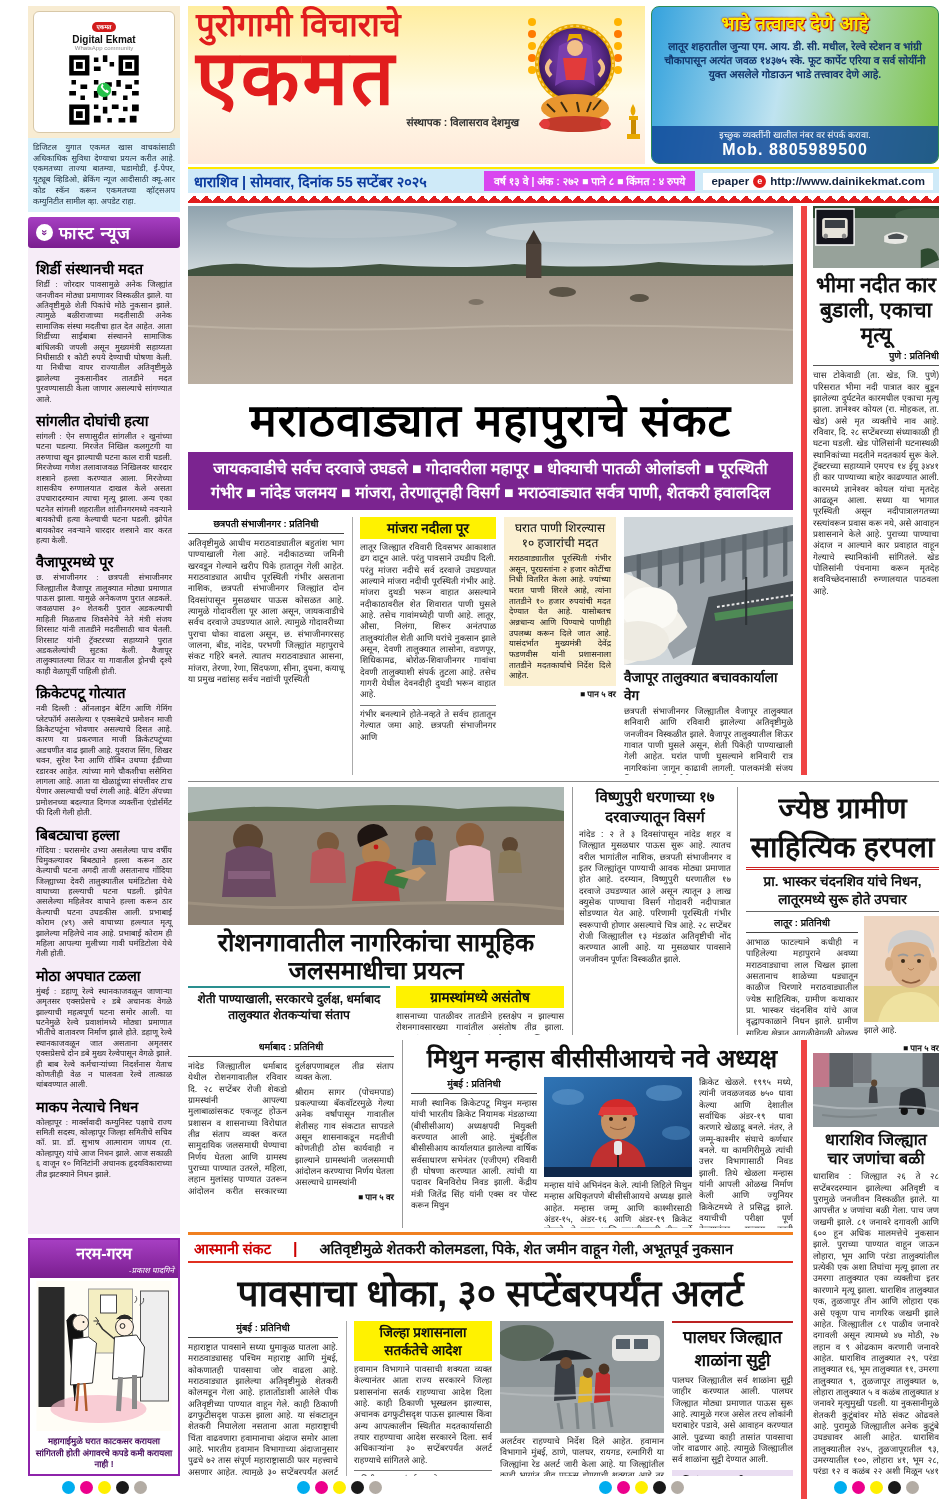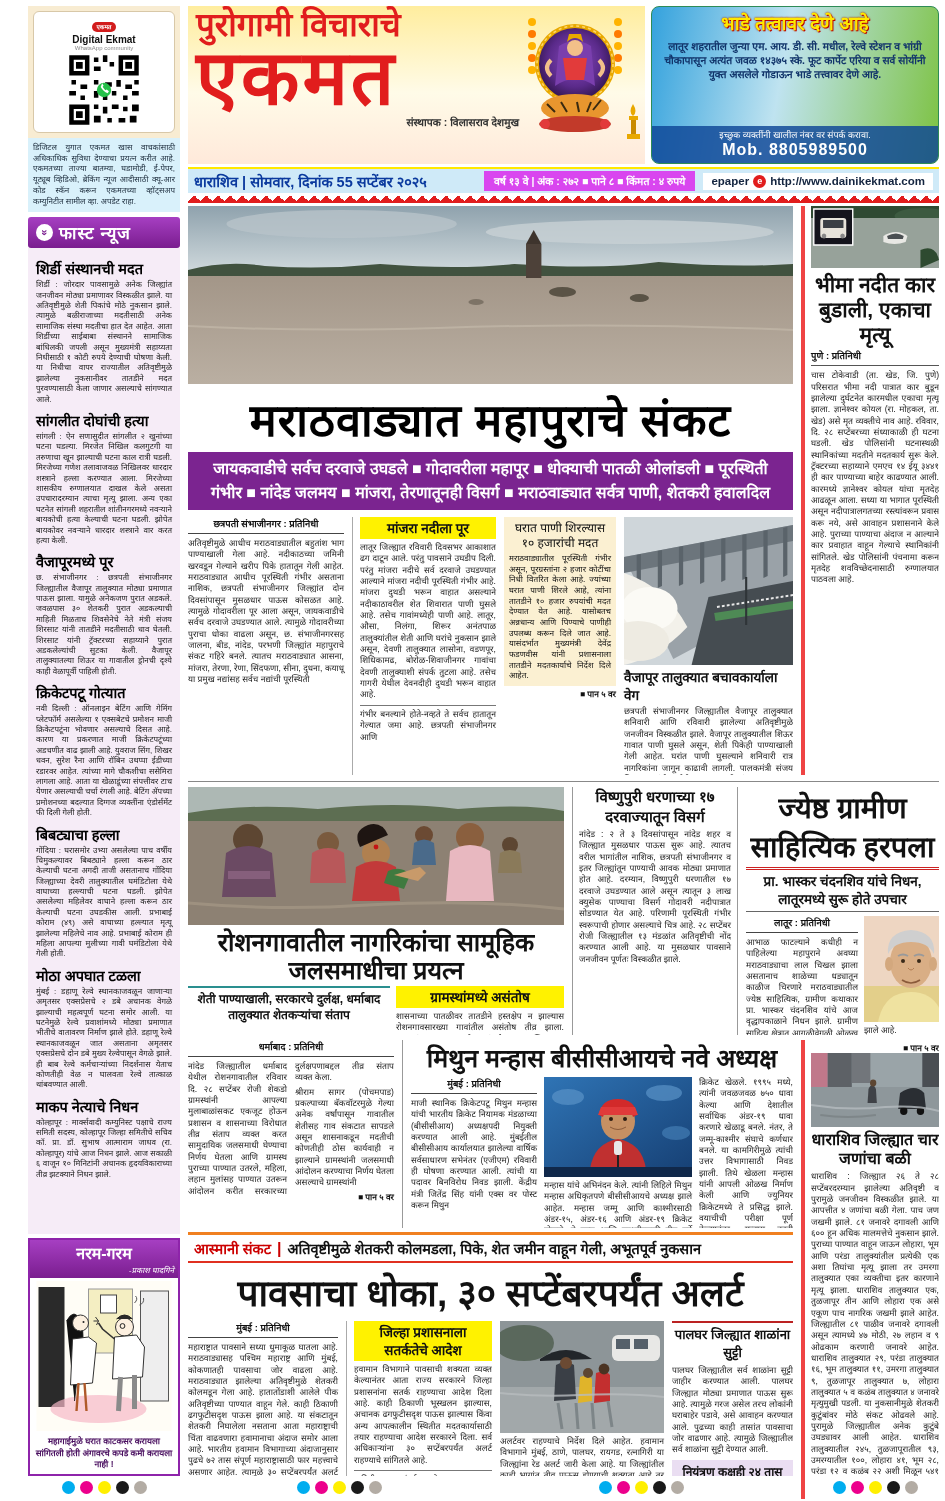--- a/index.html
+++ b/index.html
@@ -72,24 +72,24 @@
 .lead-c3{flex:0 0 112px}
 .lead-fig{flex:1;min-width:0}
 .ybox-title{background:#fff200;font-weight:900;font-size:13.5px;text-align:center;padding:2px 3px;margin-bottom:3px}
 .tailsep{border-top:1px solid #777;margin-top:4px;padding-top:3px}
 .cream{background:#fbf0d2;padding:4px 5px}
 .cream h4{font-size:12px;font-weight:400;text-align:center;line-height:1.25;margin-bottom:3px}
 .cream p{font-size:8.2px;line-height:1.3;text-align:justify}
 .dam-photo{height:148px}
 .dam-cap h4{font-size:13.5px;font-weight:900;margin:3px 0 2px}
 .jump{display:block;text-align:right;font-size:8.4px;font-weight:900;margin-top:2px}
-.rail{flex:0 0 138px;width:138px;border-left:4px solid #ef4444;padding-left:6px;overflow:hidden}
+.rail{flex:0 0 138px;width:138px;border-left:6px solid #ef4444;padding-left:6px;overflow:hidden}
 .car-photo{height:62px}
 .bhima-head{font-size:21px;font-weight:900;text-align:center;line-height:1.18;margin:5px 0 2px}
-.rail-byline{font-weight:bold;font-size:9.5px;text-align:left;margin-bottom:4px;border-bottom:1px solid #555;padding-bottom:3px}
+.rail-byline{font-weight:bold;font-size:9.5px;text-align:right;margin-bottom:4px;border-bottom:1px solid #555;padding-bottom:3px}
 
 .row-b{display:flex;gap:8px;margin-top:6px;border-top:1px solid #888;padding-top:5px;height:254px;overflow:hidden}
 .rosh{flex:0 0 376px;min-width:0}
 .rosh-photo{height:138px}
 .rosh-head{font-size:25px;font-weight:900;text-align:center;line-height:1.12;margin:3px 0 2px}
 .rosh-low{display:flex;gap:6px}
 .rosh-deck{flex:1;font-size:12px;font-weight:bold;text-align:center;line-height:1.35;border-top:2px solid #2a8f8f;padding-top:3px}
 .unrest{flex:0 0 168px}
 .vish{flex:0 0 166px;border-left:1px solid #999;border-right:1px solid #999;padding:0 6px}
 .vish h3{font-size:15px;font-weight:900;text-align:center;line-height:1.3;margin-bottom:3px}
@@ -107,33 +107,33 @@
 .center-c{flex:1;min-width:0;display:flex;flex-direction:column}
 .rowc-top{display:flex;gap:8px;height:188px;overflow:hidden}
 .rosh-cont{flex:0 0 206px;column-count:2;column-gap:8px}
 .bcci{flex:1;min-width:0;border-left:1px solid #999;padding-left:8px}
 .bcci-head{font-size:25px;font-weight:900;text-align:center;margin-bottom:3px}
 .bcci-grid{display:flex;gap:7px}
 .bcci-c1{flex:0 0 126px}
 .bcci-c2{flex:0 0 148px}
 .bcci-photo{height:100px;margin-bottom:3px}
 .bcci-c3{flex:1;min-width:0}
-.asmani{display:flex;gap:6px;align-items:flex-end;border-top:3px solid #f08020;border-bottom:2px solid #e03020;
+.asmani{display:flex;gap:22px;align-items:flex-end;border-top:3px solid #f08020;border-bottom:2px solid #e03020;
   padding:3px 6px;margin-top:4px;background:#fff}
 .asmani-label{color:#c00;font-weight:900;font-size:14.5px;white-space:nowrap}
 .asmani-sep{color:#c00;font-weight:900}
 .asmani-text{font-weight:900;font-size:14.5px}
 .alert-head{font-size:37px;font-weight:900;text-align:center;margin:3px 0 4px}
 .alert-grid{display:flex;gap:8px;flex:1;min-height:0;overflow:hidden}
 .al-c1{flex:0 0 150px}
 .al-c2{flex:0 0 146px}
 .al-c3{flex:0 0 164px}
 .al-c4{flex:1;min-width:0}
 .rain-photo{height:112px;margin-bottom:3px}
-.pal-title{font-size:13px;font-weight:900;text-align:center;border-top:2px solid #b22;padding:2px 0;margin-bottom:2px}
+.pal-title{font-size:17px;font-weight:900;text-align:center;border-top:2px solid #b22;padding:2px 0;margin-bottom:2px}
 .ctrl{background:#eadef2;padding:3px 5px;margin-top:4px}
 .ctrl h4{font-size:12px;font-weight:900;text-align:center;margin-bottom:2px}
 .center-dots{display:flex;justify-content:space-around}
 .dh-head{font-size:16px;font-weight:900;text-align:center;line-height:1.2;margin:3px 0}
 .street-photo{height:74px}
 svg{display:block}
 </style>
 </head>
 <body>
 

